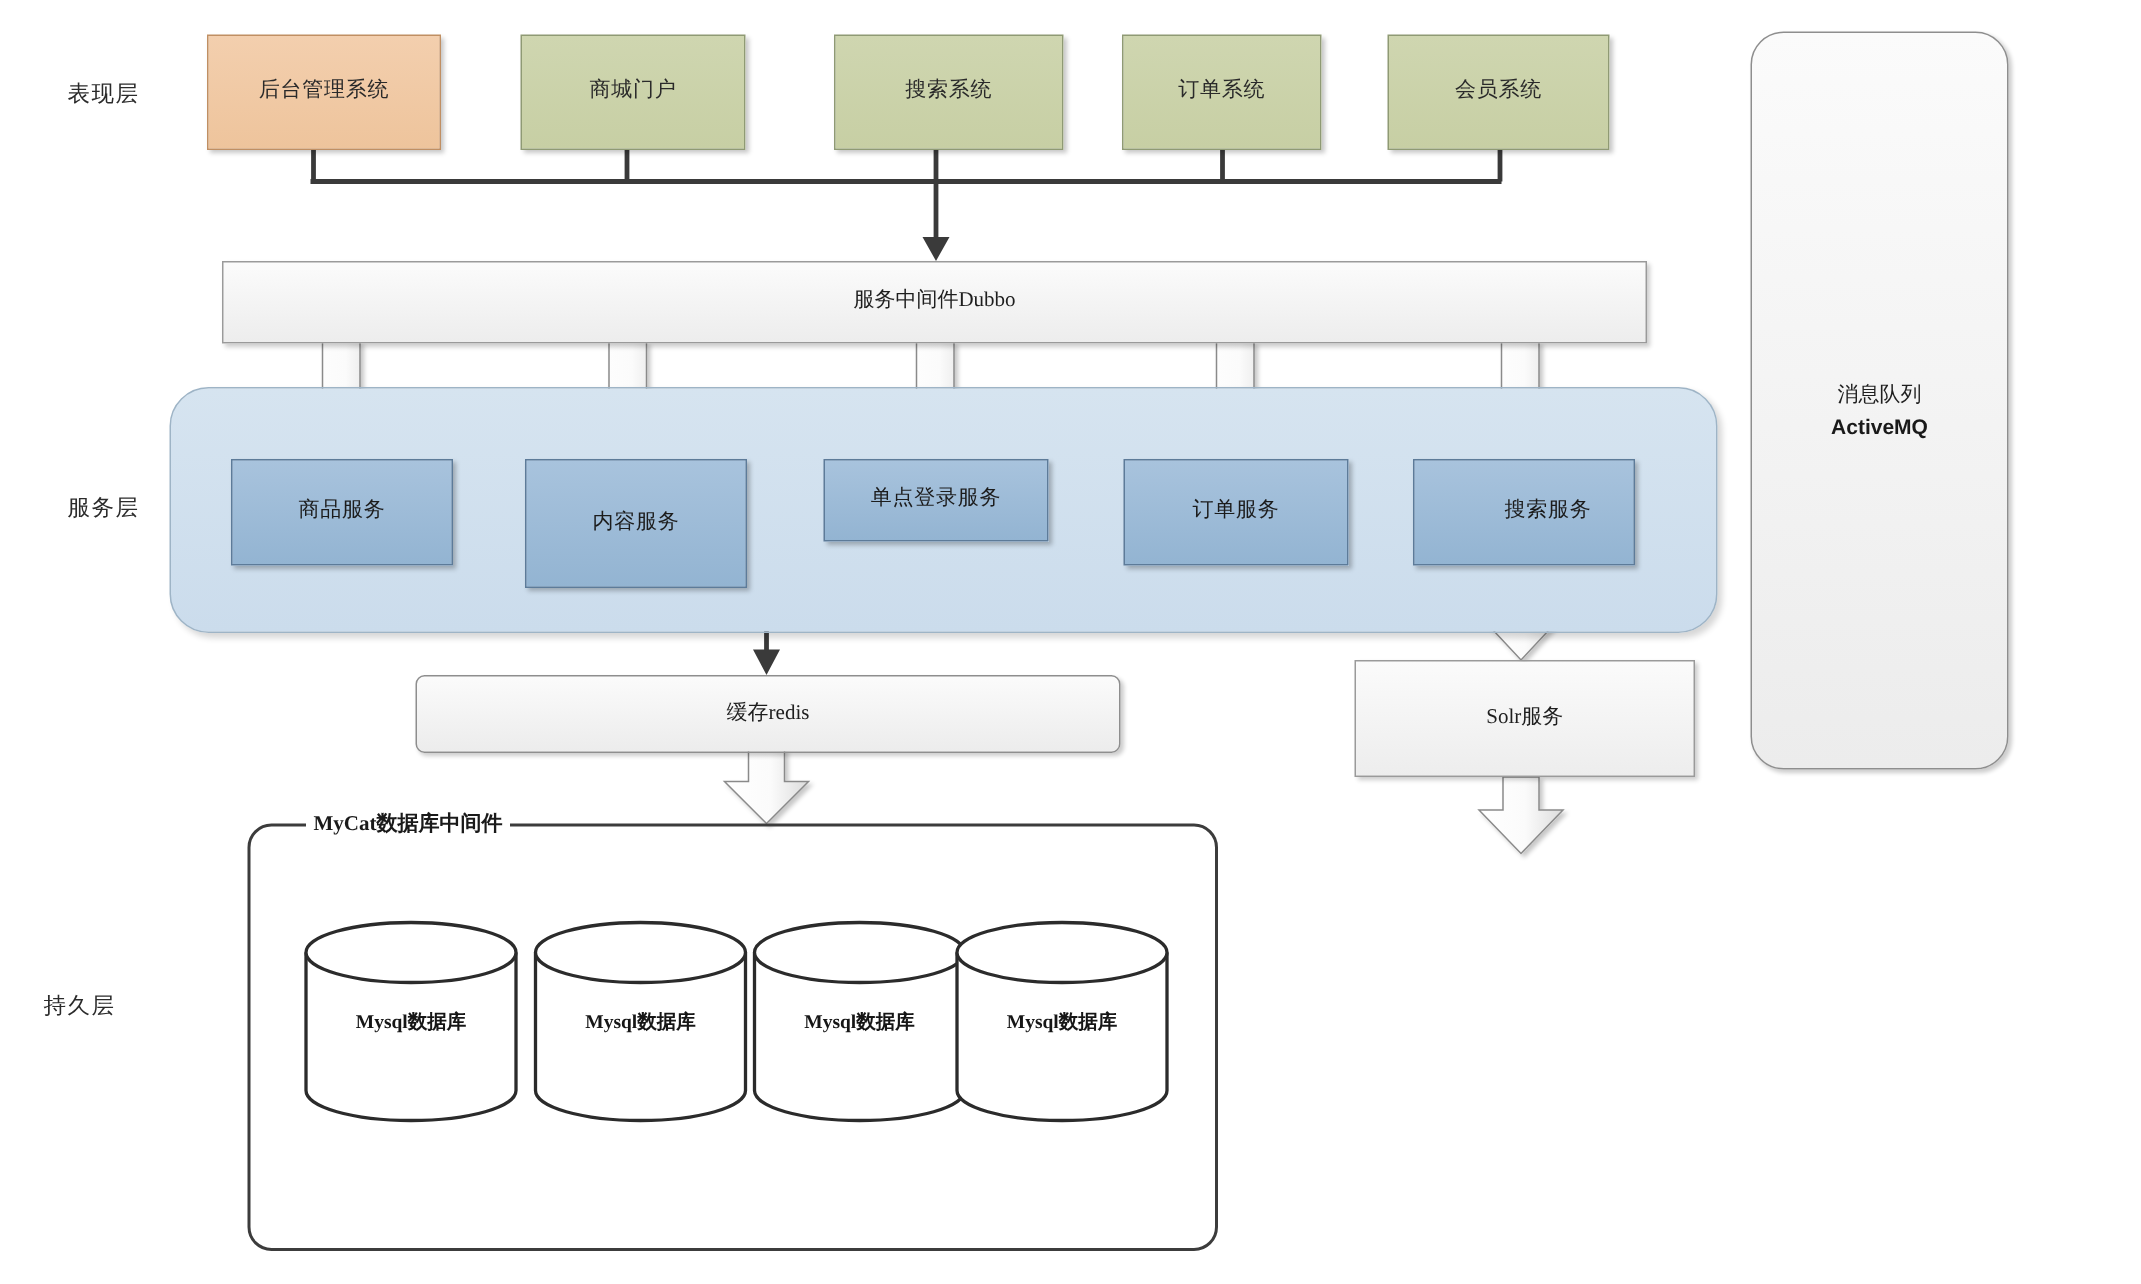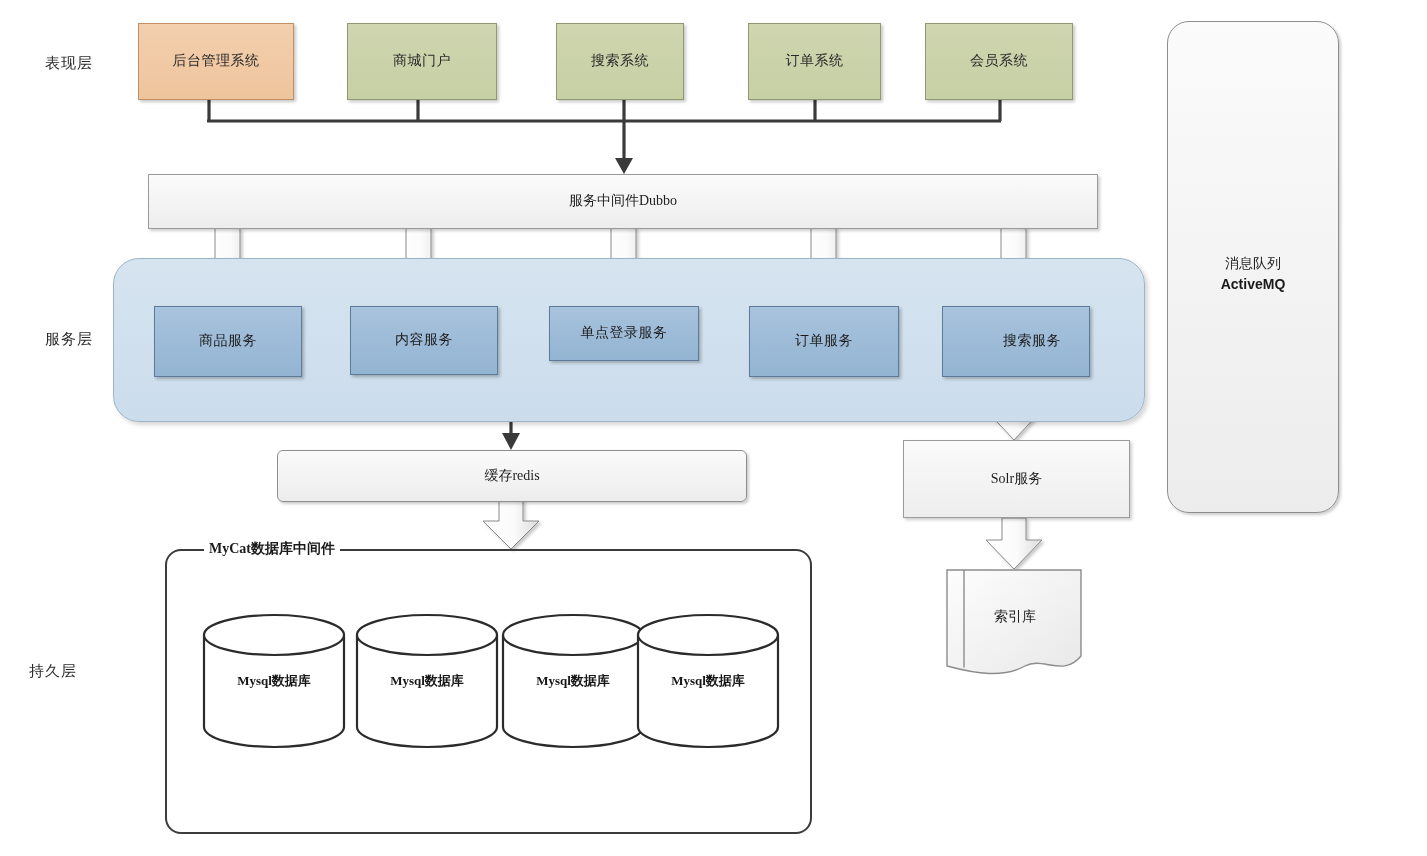--- a/index.html
+++ b/index.html
@@ -177,51 +177,38 @@
       <polygon class="blockarrow" points="1002,518 1026,518 1026,540 1042,540 1014,569 986,540 1002,540"></polygon>
     </g>
   </svg>
 
   <div class="node ctr layer-label" style="left:26px;top:52px;width:86px;height:22px;">表现层</div>
   <div class="node ctr layer-label" style="left:26px;top:328px;width:86px;height:22px;">服务层</div>
   <div class="node ctr layer-label" style="left:10px;top:660px;width:86px;height:22px;">持久层</div>
 
   <div class="node ctr pres-box orange" style="left:138px;top:23px;width:156px;height:77px;">后台管理系统</div>
   <div class="node ctr pres-box green" style="left:347px;top:23px;width:150px;height:77px;">商城门户</div>
-  <div class="node ctr pres-box green" style="left:556px;top:23px;width:128px;height:77px;">搜索系统</div>
+  <div class="node ctr pres-box green" style="left:556px;top:23px;width:153px;height:77px;">搜索系统</div>
   <div class="node ctr pres-box green" style="left:748px;top:23px;width:133px;height:77px;">订单系统</div>
   <div class="node ctr pres-box green" style="left:925px;top:23px;width:148px;height:77px;">会员系统</div>
 
   <div class="node ctr gray-box" style="left:148px;top:174px;width:950px;height:55px;">服务中间件Dubbo</div>
 
   <div class="node svc-container" style="left:113px;top:258px;width:1032px;height:164px;"></div>
 
   <div class="node ctr svc-box" style="left:154px;top:306px;width:148px;height:71px;">商品服务</div>
-  <div class="node ctr svc-box" style="left:350px;top:306px;width:148px;height:69px;">内容服务</div>
+  <div class="node ctr svc-box" style="left:350px;top:306px;width:148px;height:86px;">内容服务</div>
   <div class="node ctr svc-box" style="left:549px;top:306px;width:150px;height:55px;">单点登录服务</div>
   <div class="node ctr svc-box" style="left:749px;top:306px;width:150px;height:71px;">订单服务</div>
   <div class="node ctr svc-box" style="left:942px;top:306px;width:148px;height:71px;padding-left:32px;">搜索服务</div>
 
   <div class="node ctr gray-round" style="left:277px;top:450px;width:470px;height:52px;">缓存redis</div>
 
   <div class="node ctr gray-box" style="left:903px;top:440px;width:227px;height:78px;">Solr服务</div>
 
-  <div class="doc" style="left:945px;top:568px;width:140px;height:112px;">
-    <svg width="140" height="112" viewBox="0 0 140 112" xmlns="http://www.w3.org/2000/svg">
-      <defs>
-        <linearGradient id="docg" x1="0" y1="0" x2="1" y2="1">
-          <stop offset="0%" stop-color="#fdfdfd"></stop>
-          <stop offset="100%" stop-color="#e8e8e8"></stop>
-        </linearGradient>
-      </defs>
-      <path d="M2,2 L136,2 L136,88 C118,110 98,88 80,98 C58,110 32,106 2,98 Z" fill="url(#docg)" stroke="#8c8c8c" stroke-width="1.4"></path>
-      <path d="M19,2 L19,99.5" fill="none" stroke="#8c8c8c" stroke-width="1.4"></path>
-    </svg>
-    <div class="doc-label">索引库</div>
-  </div>
 
   <div class="node gray-round activemq" style="left:1167px;top:21px;width:172px;height:492px;">
     <div style="position:absolute;left:0;right:0;top:232px;text-align:center;line-height:1.45;">
       <div style="font-size:14px;color:#1e1e1e;">消息队列</div>
       <div style="font-size:14px;color:#1a1a1a;font-weight:bold;font-family:'Liberation Sans',sans-serif;">ActiveMQ</div>
     </div>
   </div>
 
   <div class="node mycat-box" style="left:165px;top:549px;width:647px;height:285px;"></div>
   <div class="mycat-title" style="left:204px;top:540px;text-align:right;">MyCat数据库中间件</div>

